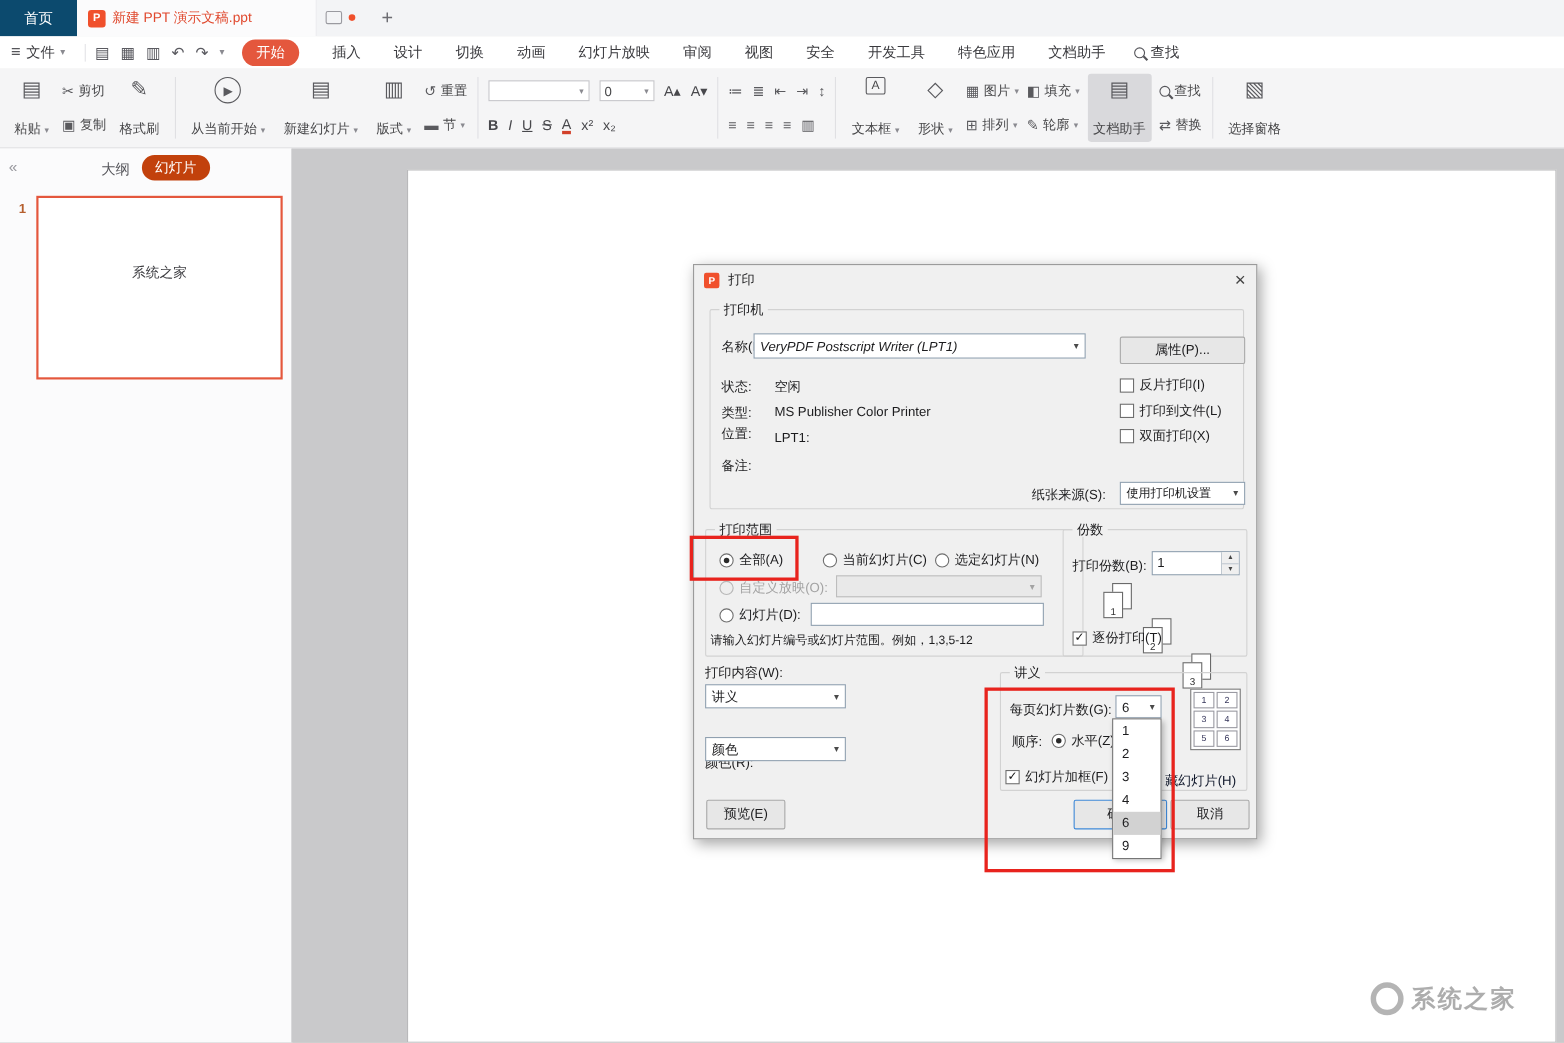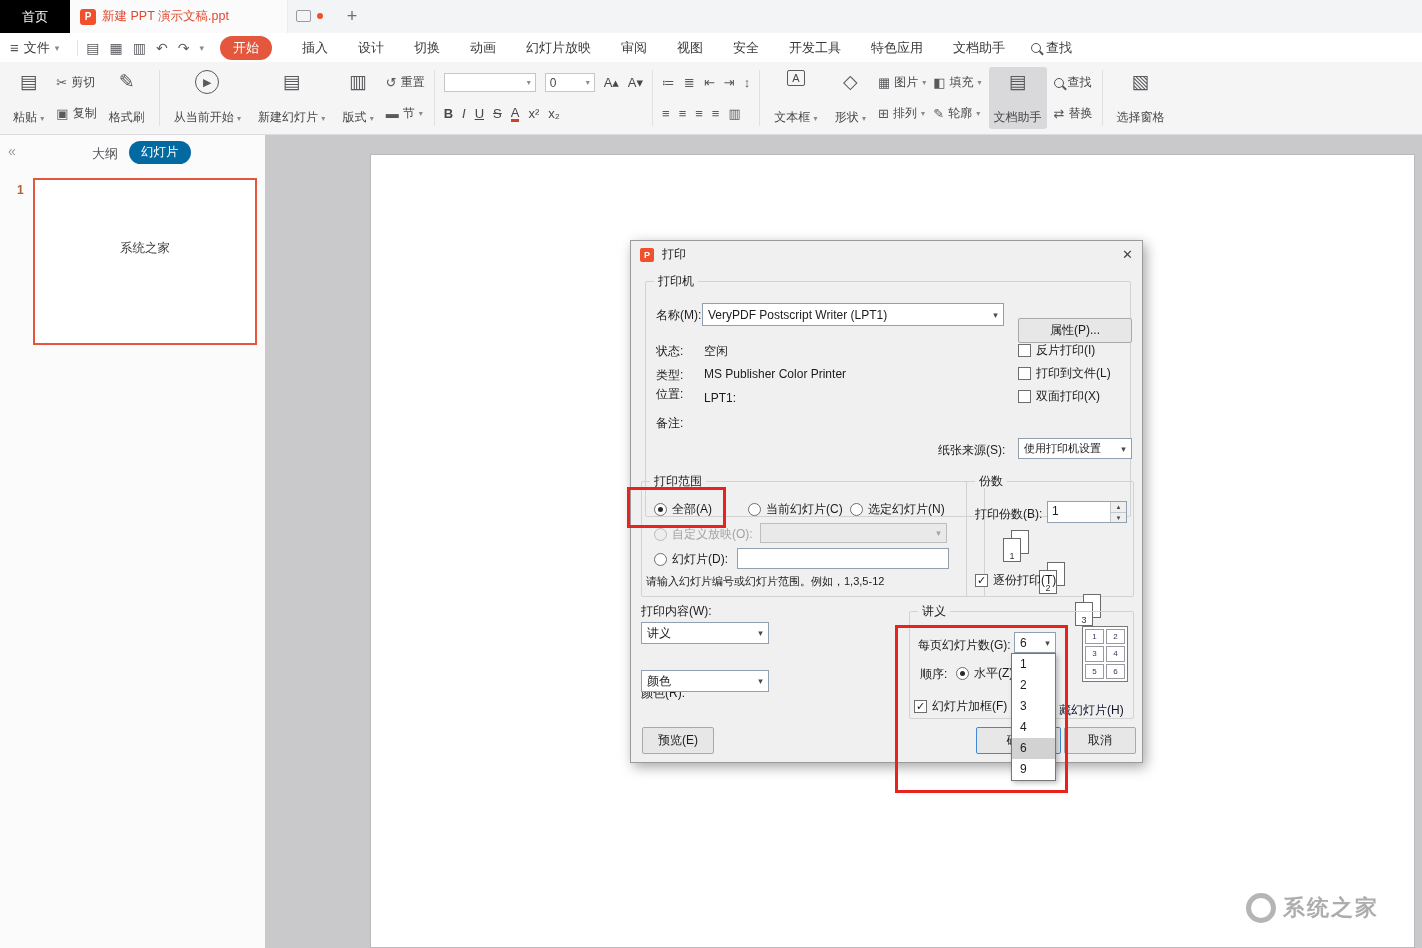--- a/index.html
+++ b/index.html
@@ -2,21 +2,21 @@
 <html><head>
 <meta charset="utf-8">
 <style>
   html,body{margin:0;padding:0;background:#888;}
   .page{position:relative;width:1422px;height:948px;background:#fff;overflow:hidden;
         font-family:"Liberation Sans","DejaVu Sans",sans-serif;color:#333;-webkit-font-smoothing:antialiased;}
   .ab{position:absolute;}
 
   
   .tabbar{left:0;top:0;width:1422px;height:33px;background:#f3f4f6;border-bottom:1px solid #e6e7e9;}
-  .home-tab{left:0;top:0;width:70px;height:33px;background:#000000;color:#fff;font-size:13px;
+  .home-tab{left:0;top:0;width:70px;height:33px;background:#0c4a6e;color:#fff;font-size:13px;
             display:flex;align-items:center;justify-content:center;}
   .doc-tab{left:70px;top:0;width:218px;height:33px;background:#fbfbfc;display:flex;align-items:center;
            gap:6px;padding:0 10px;box-sizing:border-box;border-right:1px solid #ececee;}
   .ppt-badge{width:16px;height:16px;background:#f0502c;border-radius:3px;color:#fff;font-size:10px;
              font-weight:bold;display:flex;align-items:center;justify-content:center;flex:0 0 auto;}
   .doc-title{font-size:12.5px;color:#e0492e;white-space:nowrap;}
   .monitor-ic{left:296px;top:10px;width:13px;height:10px;border:1.5px solid #9a9aa0;border-radius:2px;}
   .orange-dot{left:317px;top:13px;width:6px;height:6px;border-radius:50%;background:#f0502c;}
   .plus-tab{left:340px;top:4px;width:24px;height:24px;font-size:18px;color:#6c6c72;
             display:flex;align-items:center;justify-content:center;}
@@ -57,21 +57,21 @@
   .playcirc{width:24px;height:24px;border:1.5px solid #5a5a5e;border-radius:50%;display:flex;
             align-items:center;justify-content:center;font-size:11px;color:#5a5a5e;box-sizing:border-box;}
   .chev{font-size:8px;color:#8a8a90;}
   .tbx-ic{width:18px;height:16px;border:1.5px solid #5a5a5e;border-radius:2px;font-size:11px;
           display:flex;align-items:center;justify-content:center;box-sizing:border-box;}
 
   
   .sidebar{left:0;top:135px;width:265px;height:813px;background:#fbfbfc;border-right:1px solid #d8d8da;}
   .collapse{left:8px;top:8px;font-size:14px;color:#98989e;}
   .sb-outline{left:92px;top:10px;font-size:13px;color:#55555a;}
-  .sb-slides-pill{left:129px;top:6px;background:#0369a1;color:#fff;font-size:12.5px;border-radius:12px;
+  .sb-slides-pill{left:129px;top:6px;background:#c2410c;color:#fff;font-size:12.5px;border-radius:12px;
                   padding:3px 12px;}
   .thumb-num{left:17px;top:48px;font-size:12px;font-weight:bold;color:#b55f2e;}
   .thumb{left:33px;top:43px;width:224px;height:167px;background:#fff;border:2px solid #e4573d;box-sizing:border-box;}
   .thumb-text{position:absolute;left:0;top:60px;width:100%;text-align:center;font-size:12.5px;color:#3f3f43;}
 
   
   .canvas{left:265px;top:135px;width:1157px;height:813px;background:#c9c9cb;}
   .slide{left:105px;top:19px;width:1045px;height:794px;background:#fff;border:1px solid #b9b9bb;box-sizing:border-box;}
 
   
@@ -337,28 +337,28 @@
     <div class="slide ab"></div>
   </div>
 
   <div class="dialog ab">
     <div class="dlg-titlebar ab">
       <span class="dlg-icon">P</span>
       <span>打印</span>
       <span class="dlg-close">✕</span>
     </div>
 
-    <div class="group ab" style="left:14px;top:40px;width:486px;height:236px;">
+    <div class="group ab" style="left:14px;top:40px;width:486px;height:182px;">
       <span class="legend">打印机</span>
       <span class="lbl ab" style="left:10px;top:25px;">名称(M):</span>
-      <div class="combo ab" style="left:56px;top:21px;width:302px;height:23px;">
+      <div class="combo ab" style="left:39px;top:21px;width:302px;height:23px;font-style:italic;">
         <span class="cv">VeryPDF Postscript Writer (LPT1)</span>
         <span class="ca">▾</span>
       </div>
-      <div class="wbtn ab" style="left:372px;top:36px;width:114px;height:25px;">
+      <div class="wbtn ab" style="left:372px;top:24px;width:114px;height:25px;">
         <span>属性(P)...</span>
       </div>
       <span class="lbl ab" style="left:10px;top:61px;">状态:</span>
       <span class="lbl ab" style="left:58px;top:61px;">空闲</span>
       <span class="lbl ab" style="left:10px;top:85px;">类型:</span>
       <span class="lbl ab" style="left:58px;top:85px;">MS Publisher Color Printer</span>
       <span class="lbl ab" style="left:10px;top:104px;">位置:</span>
       <span class="lbl ab" style="left:58px;top:109px;">LPT1:</span>
       <span class="lbl ab" style="left:10px;top:133px;">备注:</span>
       <div class="chk ab" style="left:372px;top:60px;">

